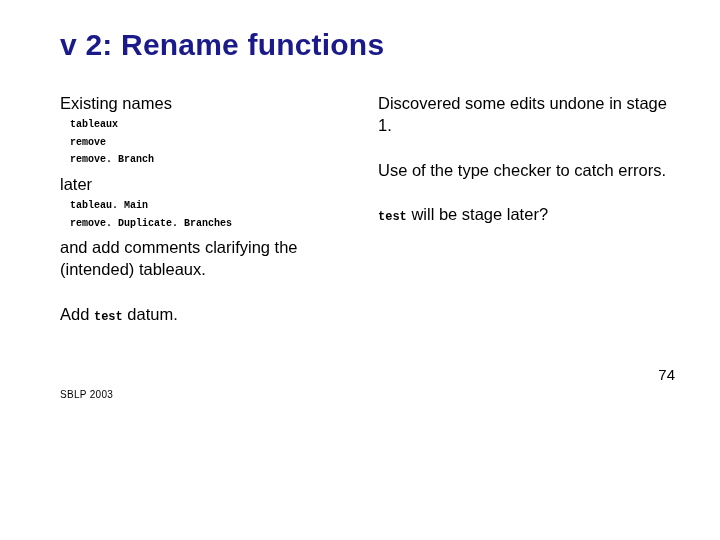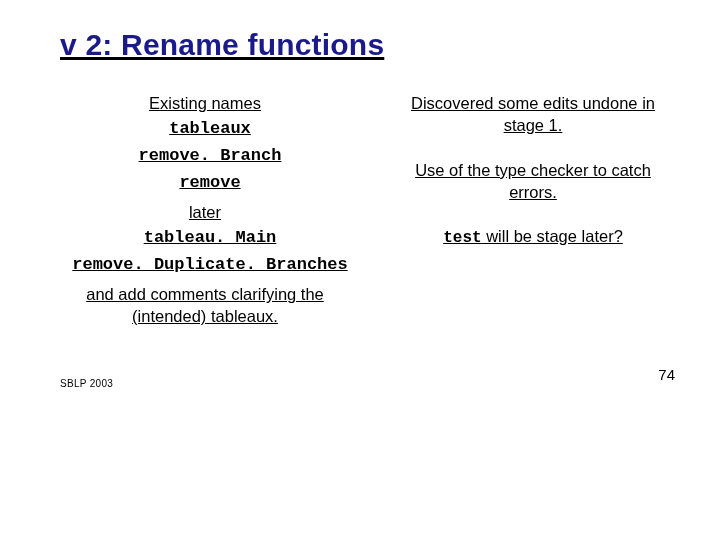--- a/index.html
+++ b/index.html
@@ -12,73 +12,71 @@
     color: #000000;
     position: relative;
     overflow: hidden;
   }
   .slide {
     box-sizing: border-box;
     width: 720px;
     height: 420px;
     padding: 28px 50px 0 60px;
     position: relative;
-    text-decoration: underline;
   }
   .title {
     color: #1a1a8a;
     font-weight: 700;
     font-size: 30px;
     margin: 0 0 30px 0;
     letter-spacing: 0.2px;
   }
   .cols {
     display: flex;
     flex-direction: row;
-    gap: 30px;
-    text-align: center;
+    gap: 12px;
   }
   .col-left {
     width: 290px;
     font-size: 16.5px;
     line-height: 1.35;
   }
   .col-right {
     flex: 1;
     font-size: 16.5px;
     line-height: 1.35;
   }
   .para {
     margin: 0 0 4px 0;
   }
   .code-list {
     margin: 2px 0 6px 0;
   }
   .code {
     font-family: "Courier New", Courier, monospace;
     font-weight: 700;
-    font-size: 17px;
+    font-size: 10px;
     display: block;
     margin: 4px 0 4px 10px;
   }
   .code-inline {
     font-family: "Courier New", Courier, monospace;
     font-weight: 700;
-    font-size: 16px;
+    font-size: 12px;
   }
   .gap {
     height: 18px;
   }
   .r-para {
     margin: 0 0 22px 16px;
   }
   .footer-left {
     position: absolute;
     left: 60px;
-    bottom: 31px;
+    bottom: 20px;
     font-size: 10px;
     letter-spacing: 0.3px;
   }
   .footer-right {
     position: absolute;
     right: 45px;
     bottom: 37px;
     font-size: 15px;
   }
 </style>
@@ -88,34 +86,37 @@
 <div class="slide">
 
   <h1 class="title">v 2: Rename functions</h1>
 
   <div class="cols">
 
     <div class="col-left">
       <p class="para">Existing names</p>
       <div class="code-list">
         <span class="code">tableaux</span>
+        <span class="code">remove</span>
         <span class="code">remove. Branch</span>
-        <span class="code">remove</span>
       </div>
 
       <p class="para">later</p>
       <div class="code-list">
         <span class="code">tableau. Main</span>
         <span class="code">remove. Duplicate. Branches</span>
       </div>
 
       <p class="para" style="margin-top:2px;">and add comments clarifying the (intended) tableaux.</p>
 
       <div class="gap"></div>
 
+      <p class="para">
+        <span>Add </span><span class="code-inline">test</span><span> datum.</span>
+      </p>
     </div>
 
     <div class="col-right">
       <p class="r-para">Discovered some edits undone in stage 1.</p>
       <p class="r-para">Use of the type checker to catch errors.</p>
       <p class="r-para">
         <span class="code-inline">test</span><span> will be stage later?</span>
       </p>
     </div>
 

